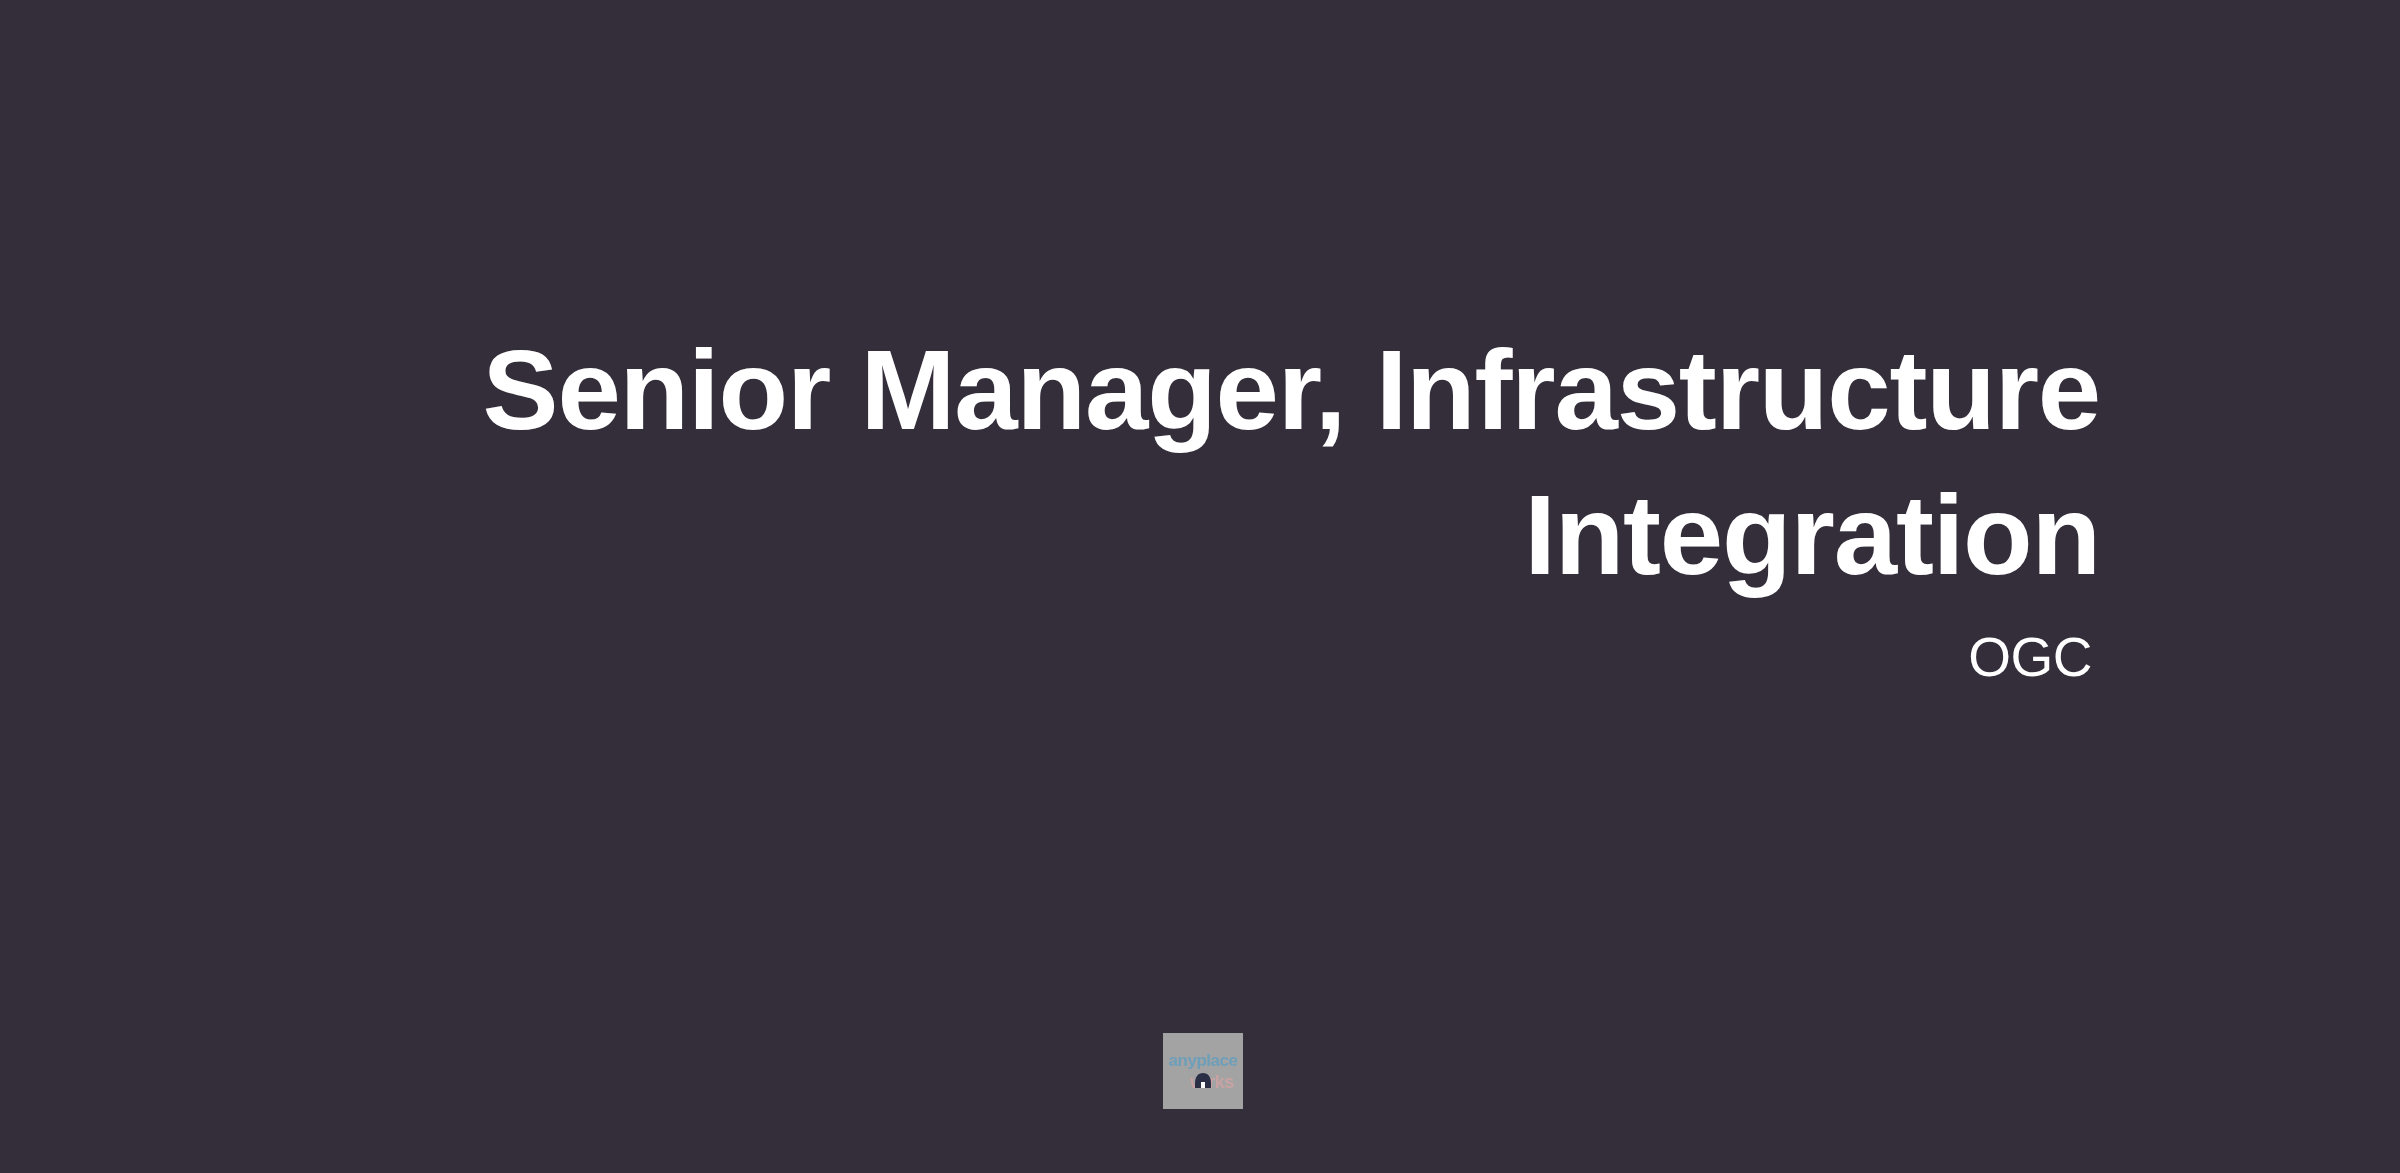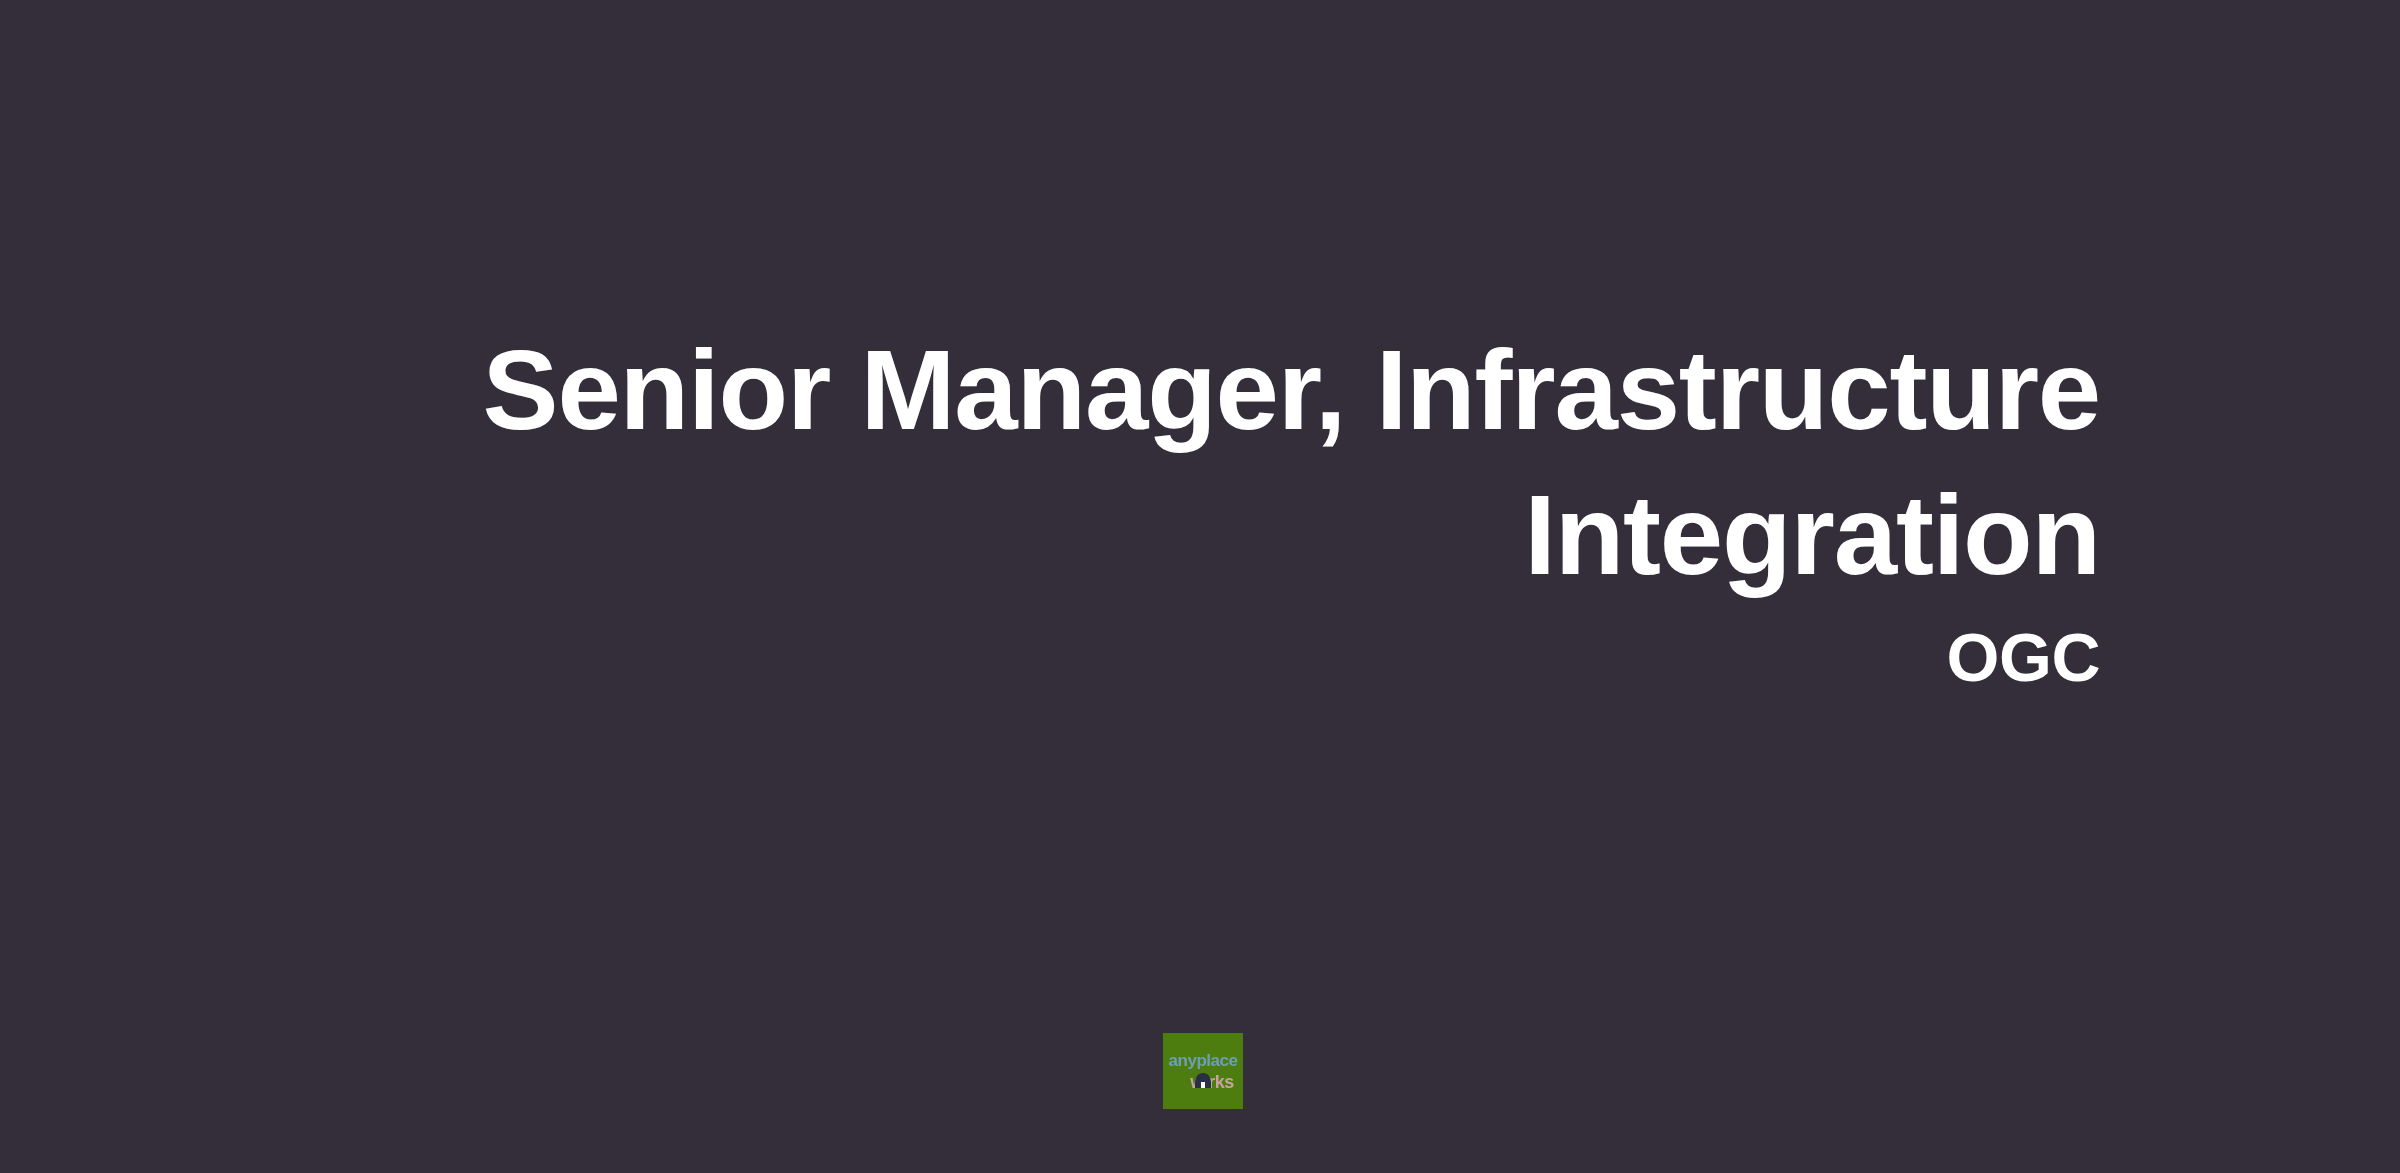--- a/index.html
+++ b/index.html
@@ -32,36 +32,36 @@
     padding: 0 300px;
     font-family: "Liberation Sans", sans-serif;
     font-weight: 700;
     font-size: 114px;
     line-height: 1.27;
     letter-spacing: -1.2px;
     color: #FFFFFF;
     text-rendering: optimizeLegibility;
   }
   .slide-subtitle {
-    margin: 0;
+    margin: 8px;
     padding: 10px 300px 0 300px;
     font-family: "Liberation Sans", sans-serif;
-    font-weight: 700;
-    font-size: 68px;
+    font-weight: 400;
+    font-size: 55px;
     line-height: 1.15;
     letter-spacing: -0.5px;
     color: #FFFFFF;
   }
   .logo-wrap {
     position: absolute;
     left: 1163px;
     top: 1033px;
     width: 80px;
     height: 76px;
-    background: #4d7c0f;
+    background: #a3a3a3;
     display: flex;
     align-items: center;
     justify-content: center;
     overflow: hidden;
   }
   .logo-svg {
     display: block;
     width: 72px;
     height: 58px;
   }

